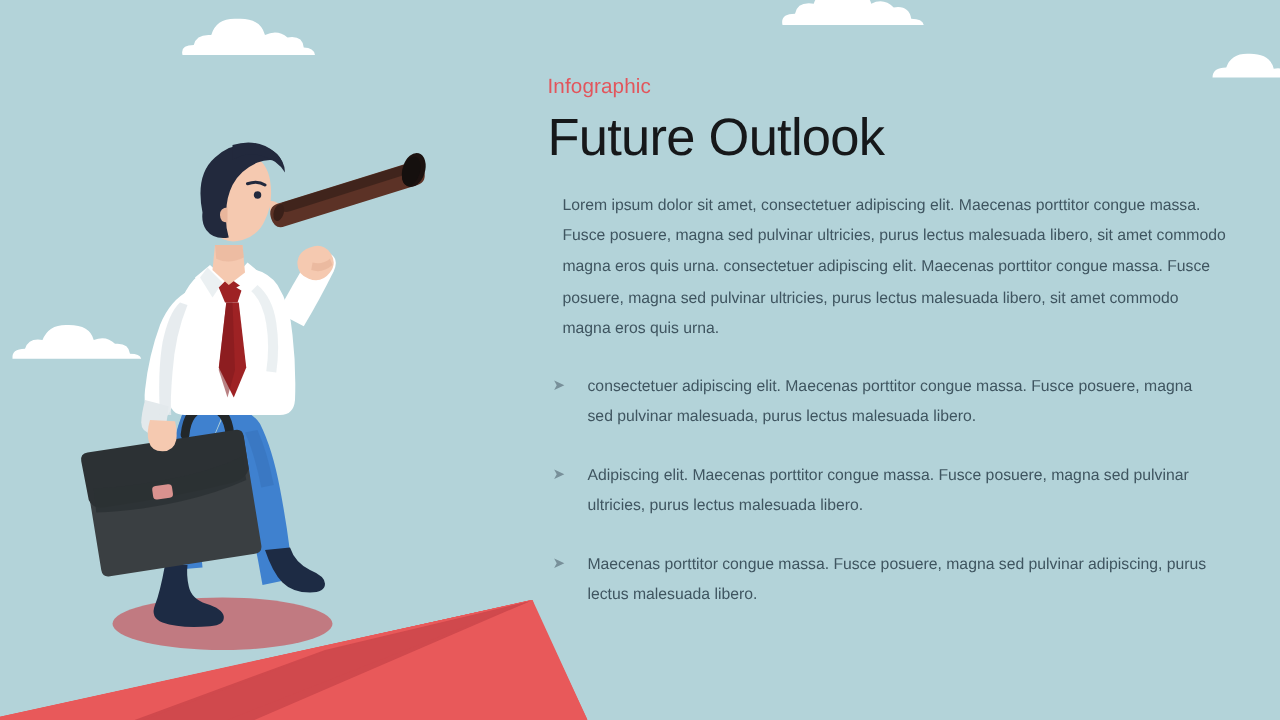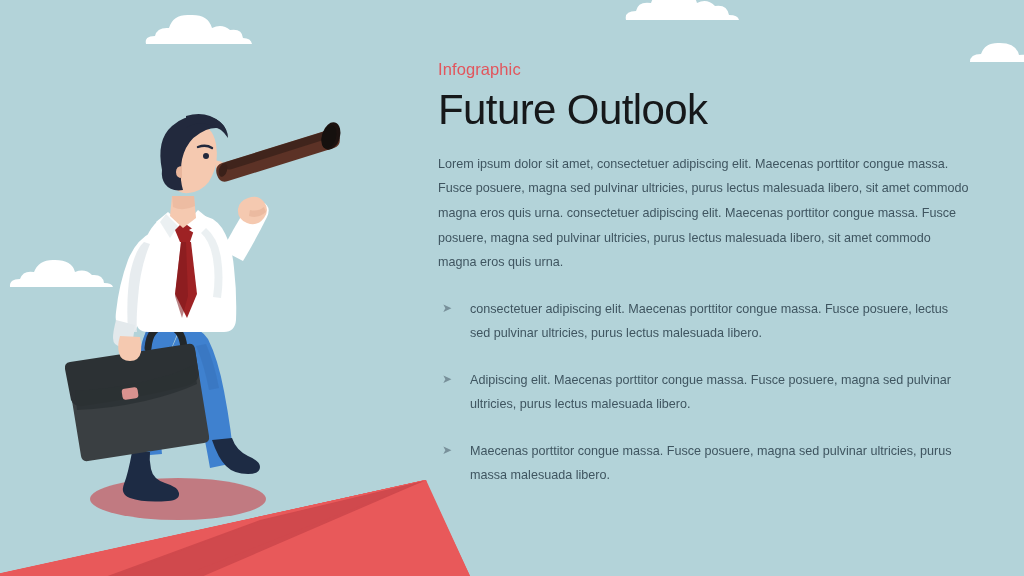--- a/index.html
+++ b/index.html
@@ -68,21 +68,21 @@
     letter-spacing: -0.6px;
     line-height: 1.05;
     margin: 0 0 20px 0;
     white-space: nowrap;
   }
 
   #body-para {
     font-size: 12.6px;
     color: #3f5560;
     line-height: 1.95;
-    margin: 0;
+    margin: 12px;
     text-align: left;
     width: 532px;
   }
 
   #bullets {
     list-style: none;
     margin: 22px 0 0 0;
     padding: 0;
     width: 532px;
   }
@@ -256,27 +256,27 @@
 
     <div id="eyebrow">Infographic</div>
 
     <h1 id="title">Future Outlook</h1>
 
     <p id="body-para">Lorem ipsum dolor sit amet, consectetuer adipiscing elit. Maecenas porttitor congue massa. Fusce posuere, magna sed pulvinar ultricies, purus lectus malesuada libero, sit amet commodo magna eros quis urna. consectetuer adipiscing elit. Maecenas porttitor congue massa. Fusce posuere, magna sed pulvinar ultricies, purus lectus malesuada libero, sit amet commodo magna eros quis urna.</p>
 
     <ul id="bullets">
       <li class="bullet">
         <span class="bullet-marker">➤</span>
-        <span class="bullet-text">consectetuer adipiscing elit. Maecenas porttitor congue massa. Fusce posuere, lectus sed pulvinar ultricies, purus lectus malesuada libero.</span>
+        <span class="bullet-text">consectetuer adipiscing elit. Maecenas porttitor congue massa. Fusce posuere, magna sed pulvinar malesuada, purus lectus malesuada libero.</span>
       </li>
       <li class="bullet">
         <span class="bullet-marker">➤</span>
         <span class="bullet-text">Adipiscing elit. Maecenas porttitor congue massa. Fusce posuere, magna sed pulvinar ultricies, purus lectus malesuada libero.</span>
       </li>
       <li class="bullet">
         <span class="bullet-marker">➤</span>
-        <span class="bullet-text">Maecenas porttitor congue massa. Fusce posuere, magna sed pulvinar ultricies, purus massa malesuada libero.</span>
+        <span class="bullet-text">Maecenas porttitor congue massa. Fusce posuere, magna sed pulvinar adipiscing, purus lectus malesuada libero.</span>
       </li>
     </ul>
 
   </div>
 
 </div>
 
 </body></html>

